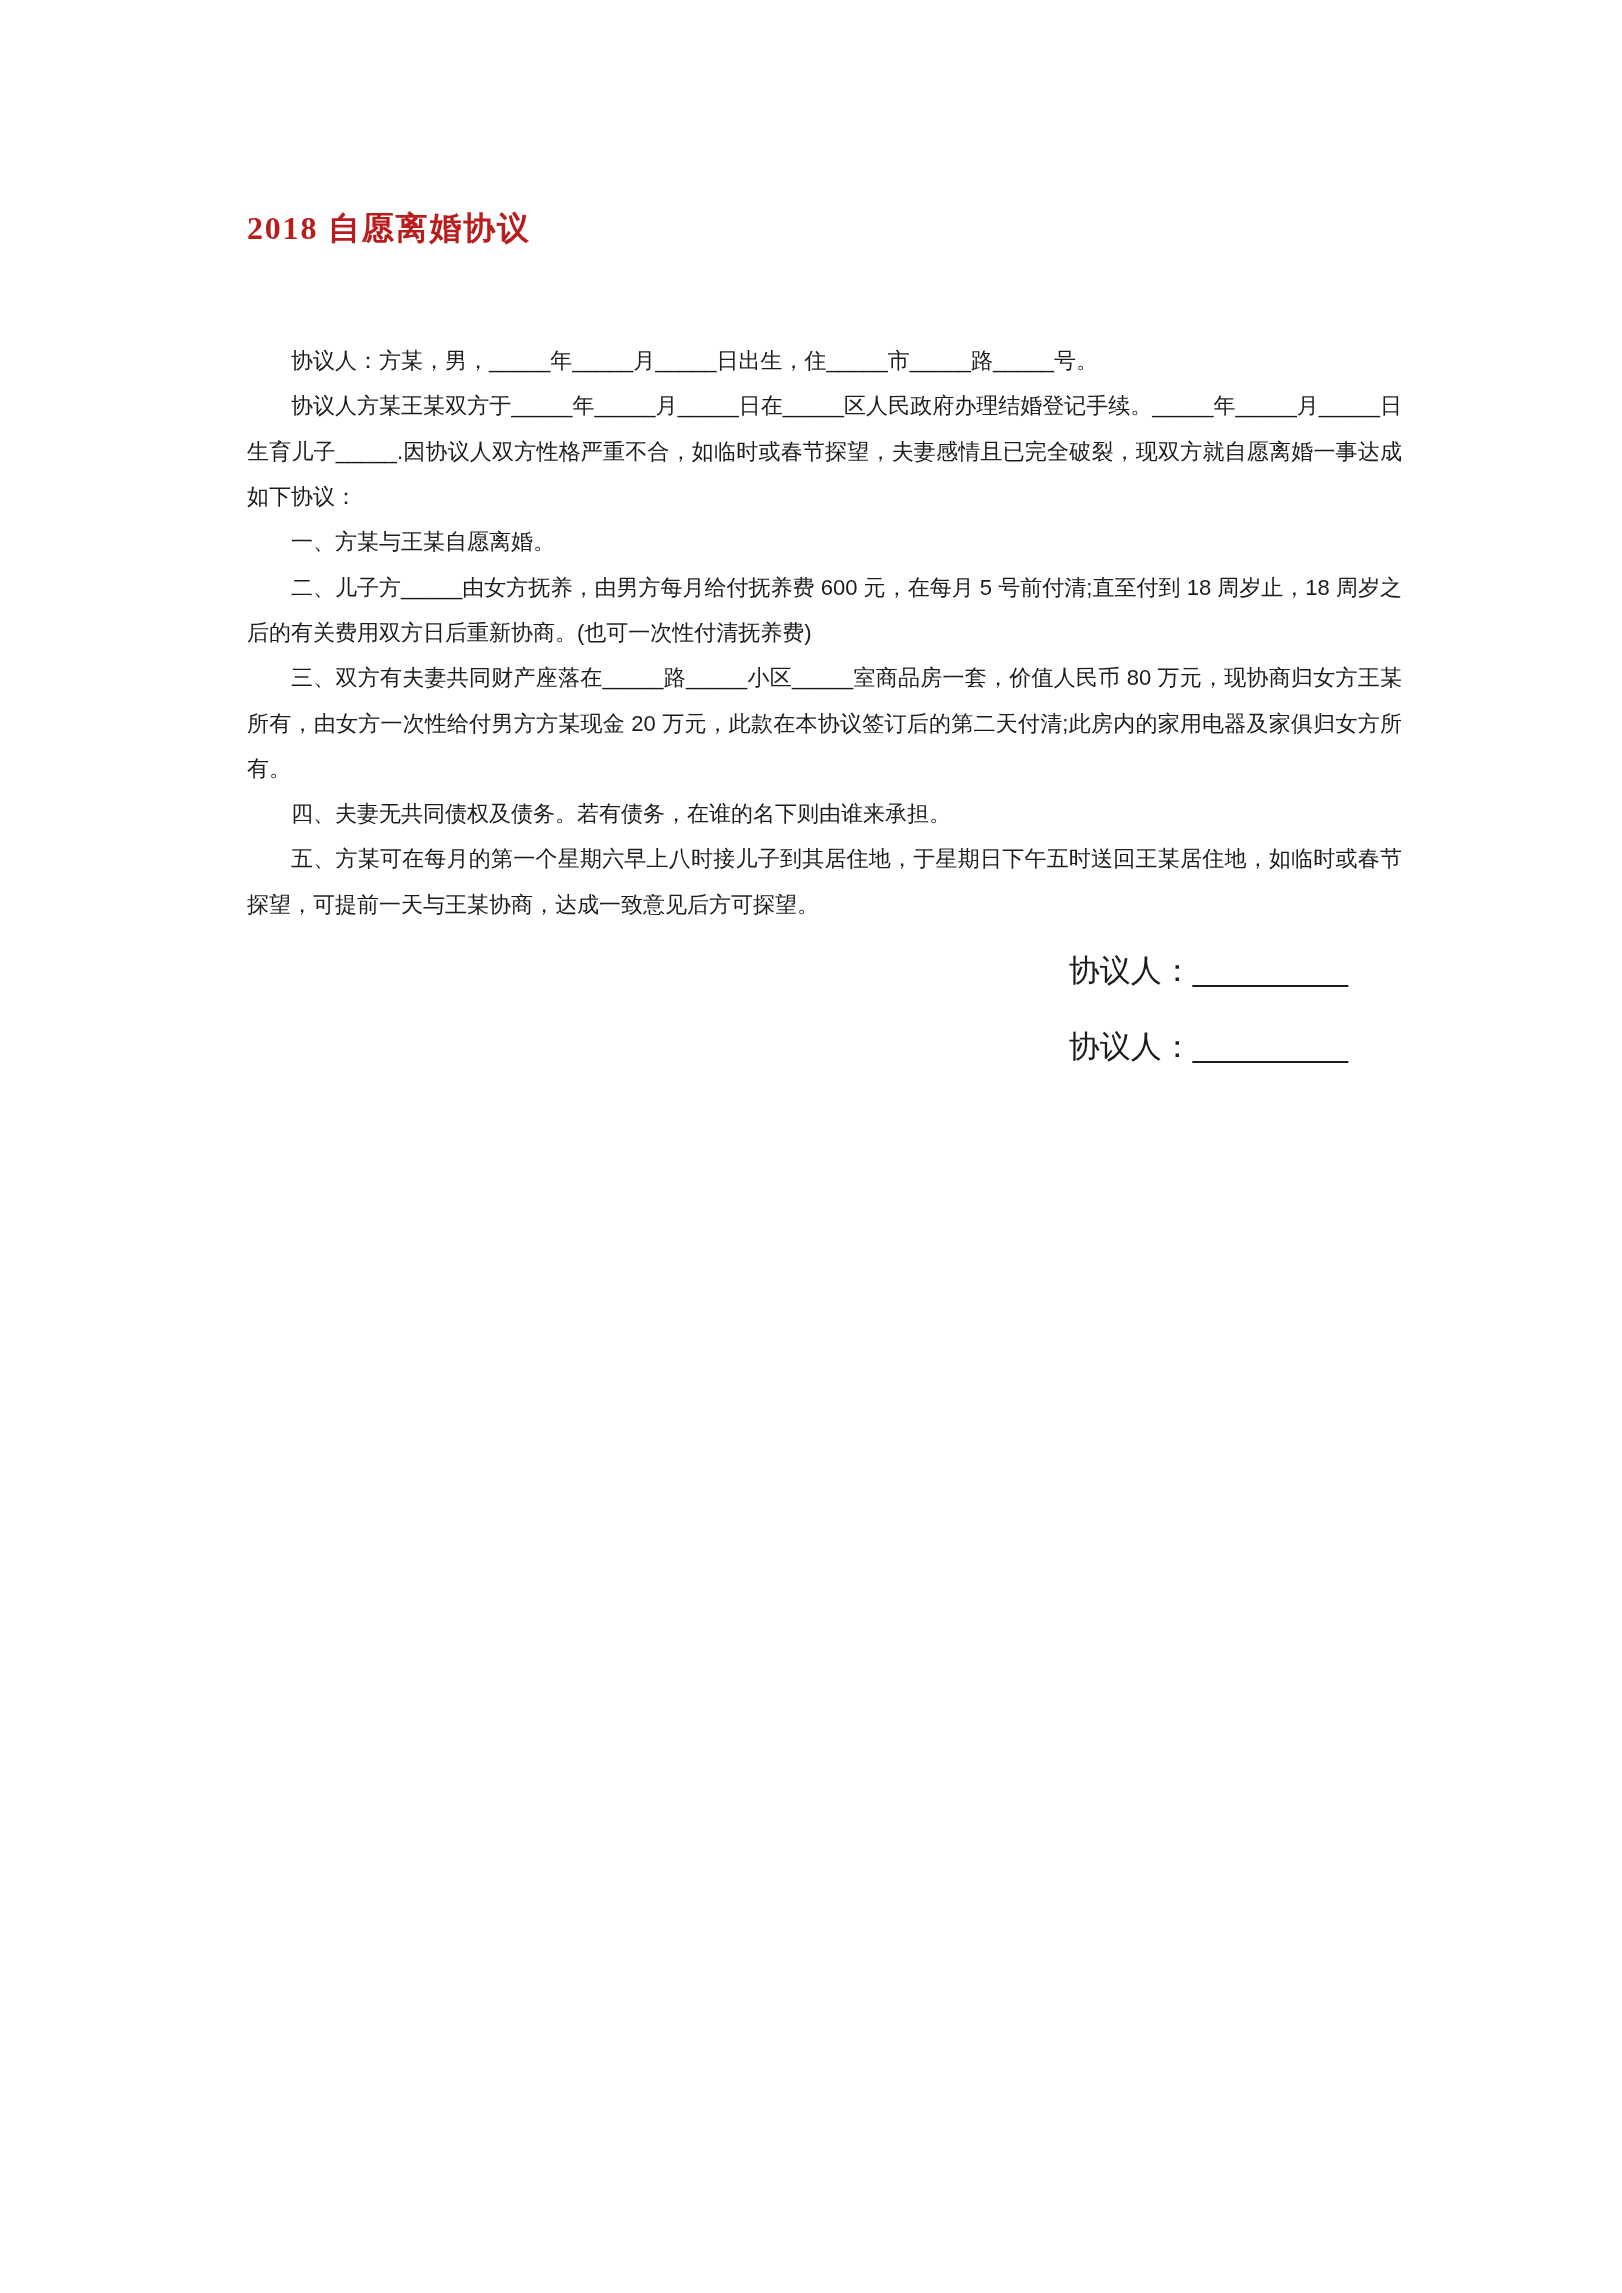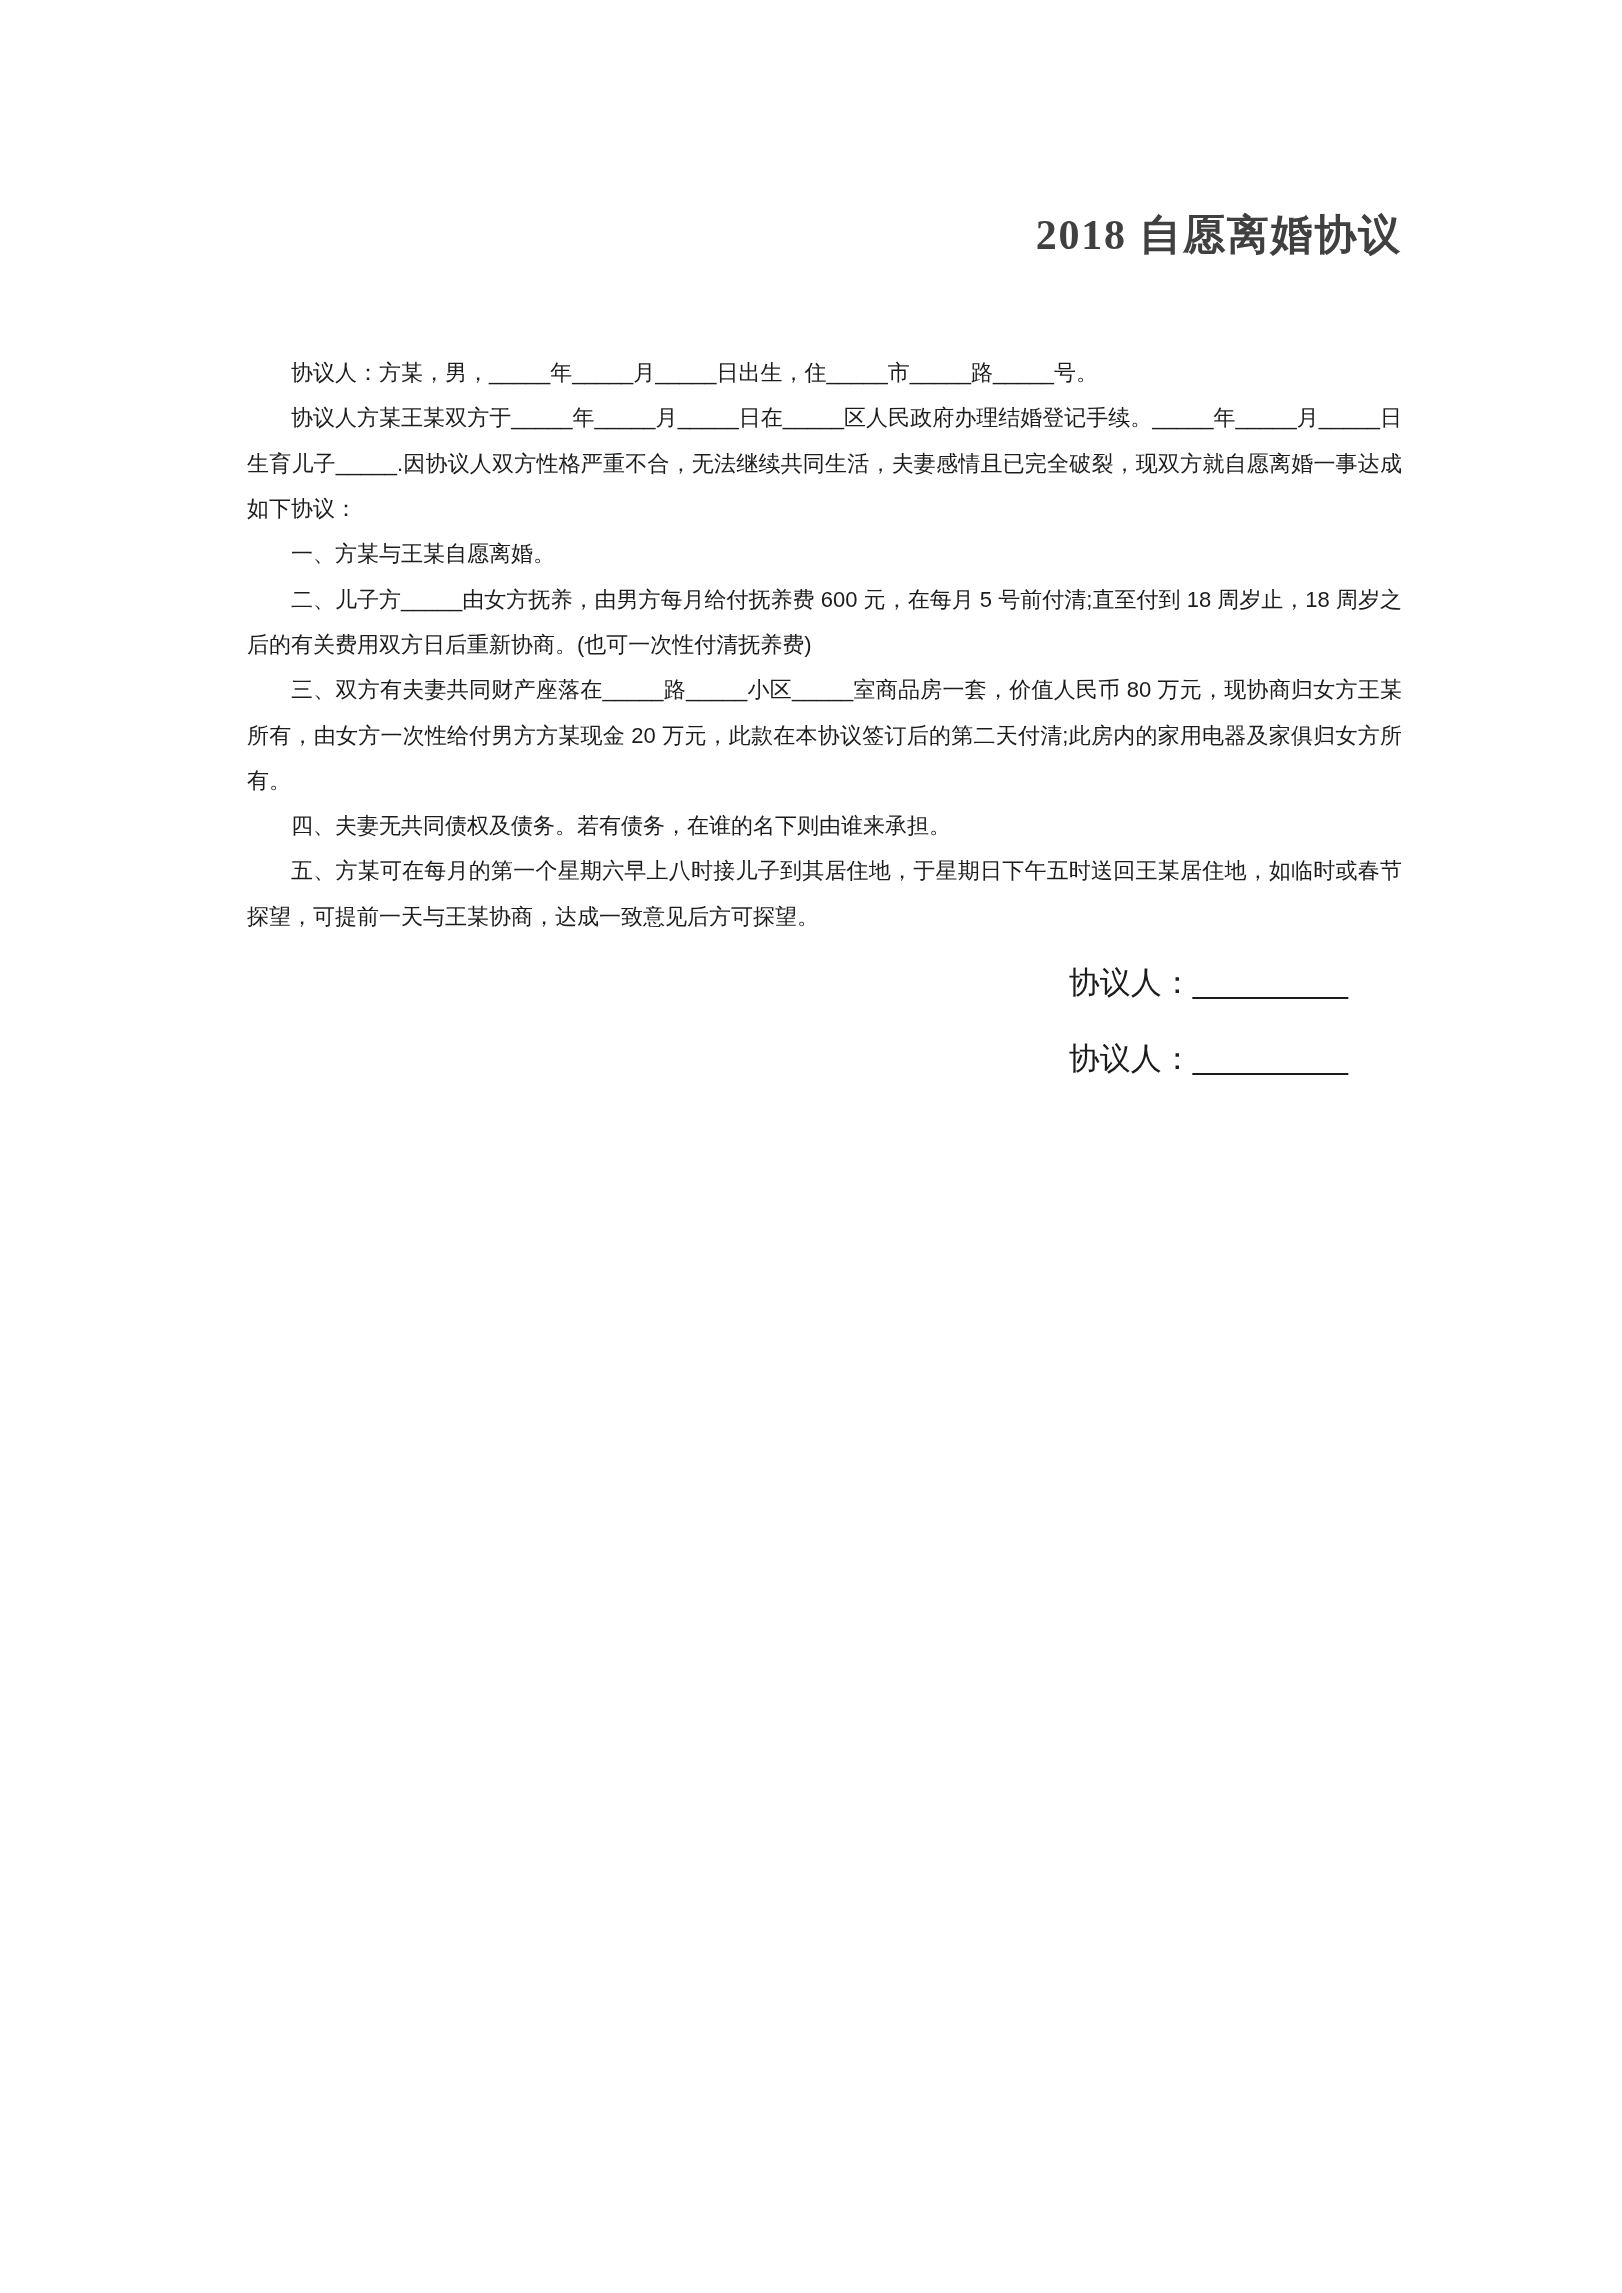--- a/index.html
+++ b/index.html
@@ -15,27 +15,27 @@
     position: relative;
   }
   .page {
     box-sizing: border-box;
     width: 1623px;
     height: 2294px;
     background: #ffffff;
     padding: 207px 221px 0 247px;
   }
   .doc-title {
-    text-align: right;
+    text-align: left;
     font-weight: bold;
-    font-size: 42px;
+    font-size: 32px;
     font-family: "Liberation Serif", serif;
     letter-spacing: 1.8px;
     margin: 0 0 87px 0;
-    color: #404040;
+    color: #b91c1c;
   }
   .para {
     font-size: 22px;
     line-height: 2.06;
     text-align: justify;
     text-indent: 2em;
     margin: 0;
     word-break: break-all;
   }
   .sig-block {
@@ -52,21 +52,21 @@
 </head>
 <body>
 
 <div class="page">
 
   <h1 class="doc-title">2018 自愿离婚协议</h1>
 
   <p class="para">协议人：方某，男，_____年_____月_____日出生，住_____市_____路_____号。</p>
 
 
-  <p class="para">协议人方某王某双方于_____年_____月_____日在_____区人民政府办理结婚登记手续。_____年_____月_____日生育儿子_____.因协议人双方性格严重不合，无法继续共同生活，夫妻感情且已完全破裂，现双方就自愿离婚一事达成如下协议：</p>
+  <p class="para">协议人方某王某双方于_____年_____月_____日在_____区人民政府办理结婚登记手续。_____年_____月_____日生育儿子_____.因协议人双方性格严重不合，如临时或春节探望，夫妻感情且已完全破裂，现双方就自愿离婚一事达成如下协议：</p>
 
   <p class="para">一、方某与王某自愿离婚。</p>
 
   <p class="para">二、儿子方_____由女方抚养，由男方每月给付抚养费 600 元，在每月 5 号前付清;直至付到 18 周岁止，18 周岁之后的有关费用双方日后重新协商。(也可一次性付清抚养费)</p>
 
   <p class="para">三、双方有夫妻共同财产座落在_____路_____小区_____室商品房一套，价值人民币 80 万元，现协商归女方王某所有，由女方一次性给付男方方某现金 20 万元，此款在本协议签订后的第二天付清;此房内的家用电器及家俱归女方所有。</p>
 
   <p class="para">四、夫妻无共同债权及债务。若有债务，在谁的名下则由谁来承担。</p>
 
   <p class="para">五、方某可在每月的第一个星期六早上八时接儿子到其居住地，于星期日下午五时送回王某居住地，如临时或春节探望，可提前一天与王某协商，达成一致意见后方可探望。</p>

